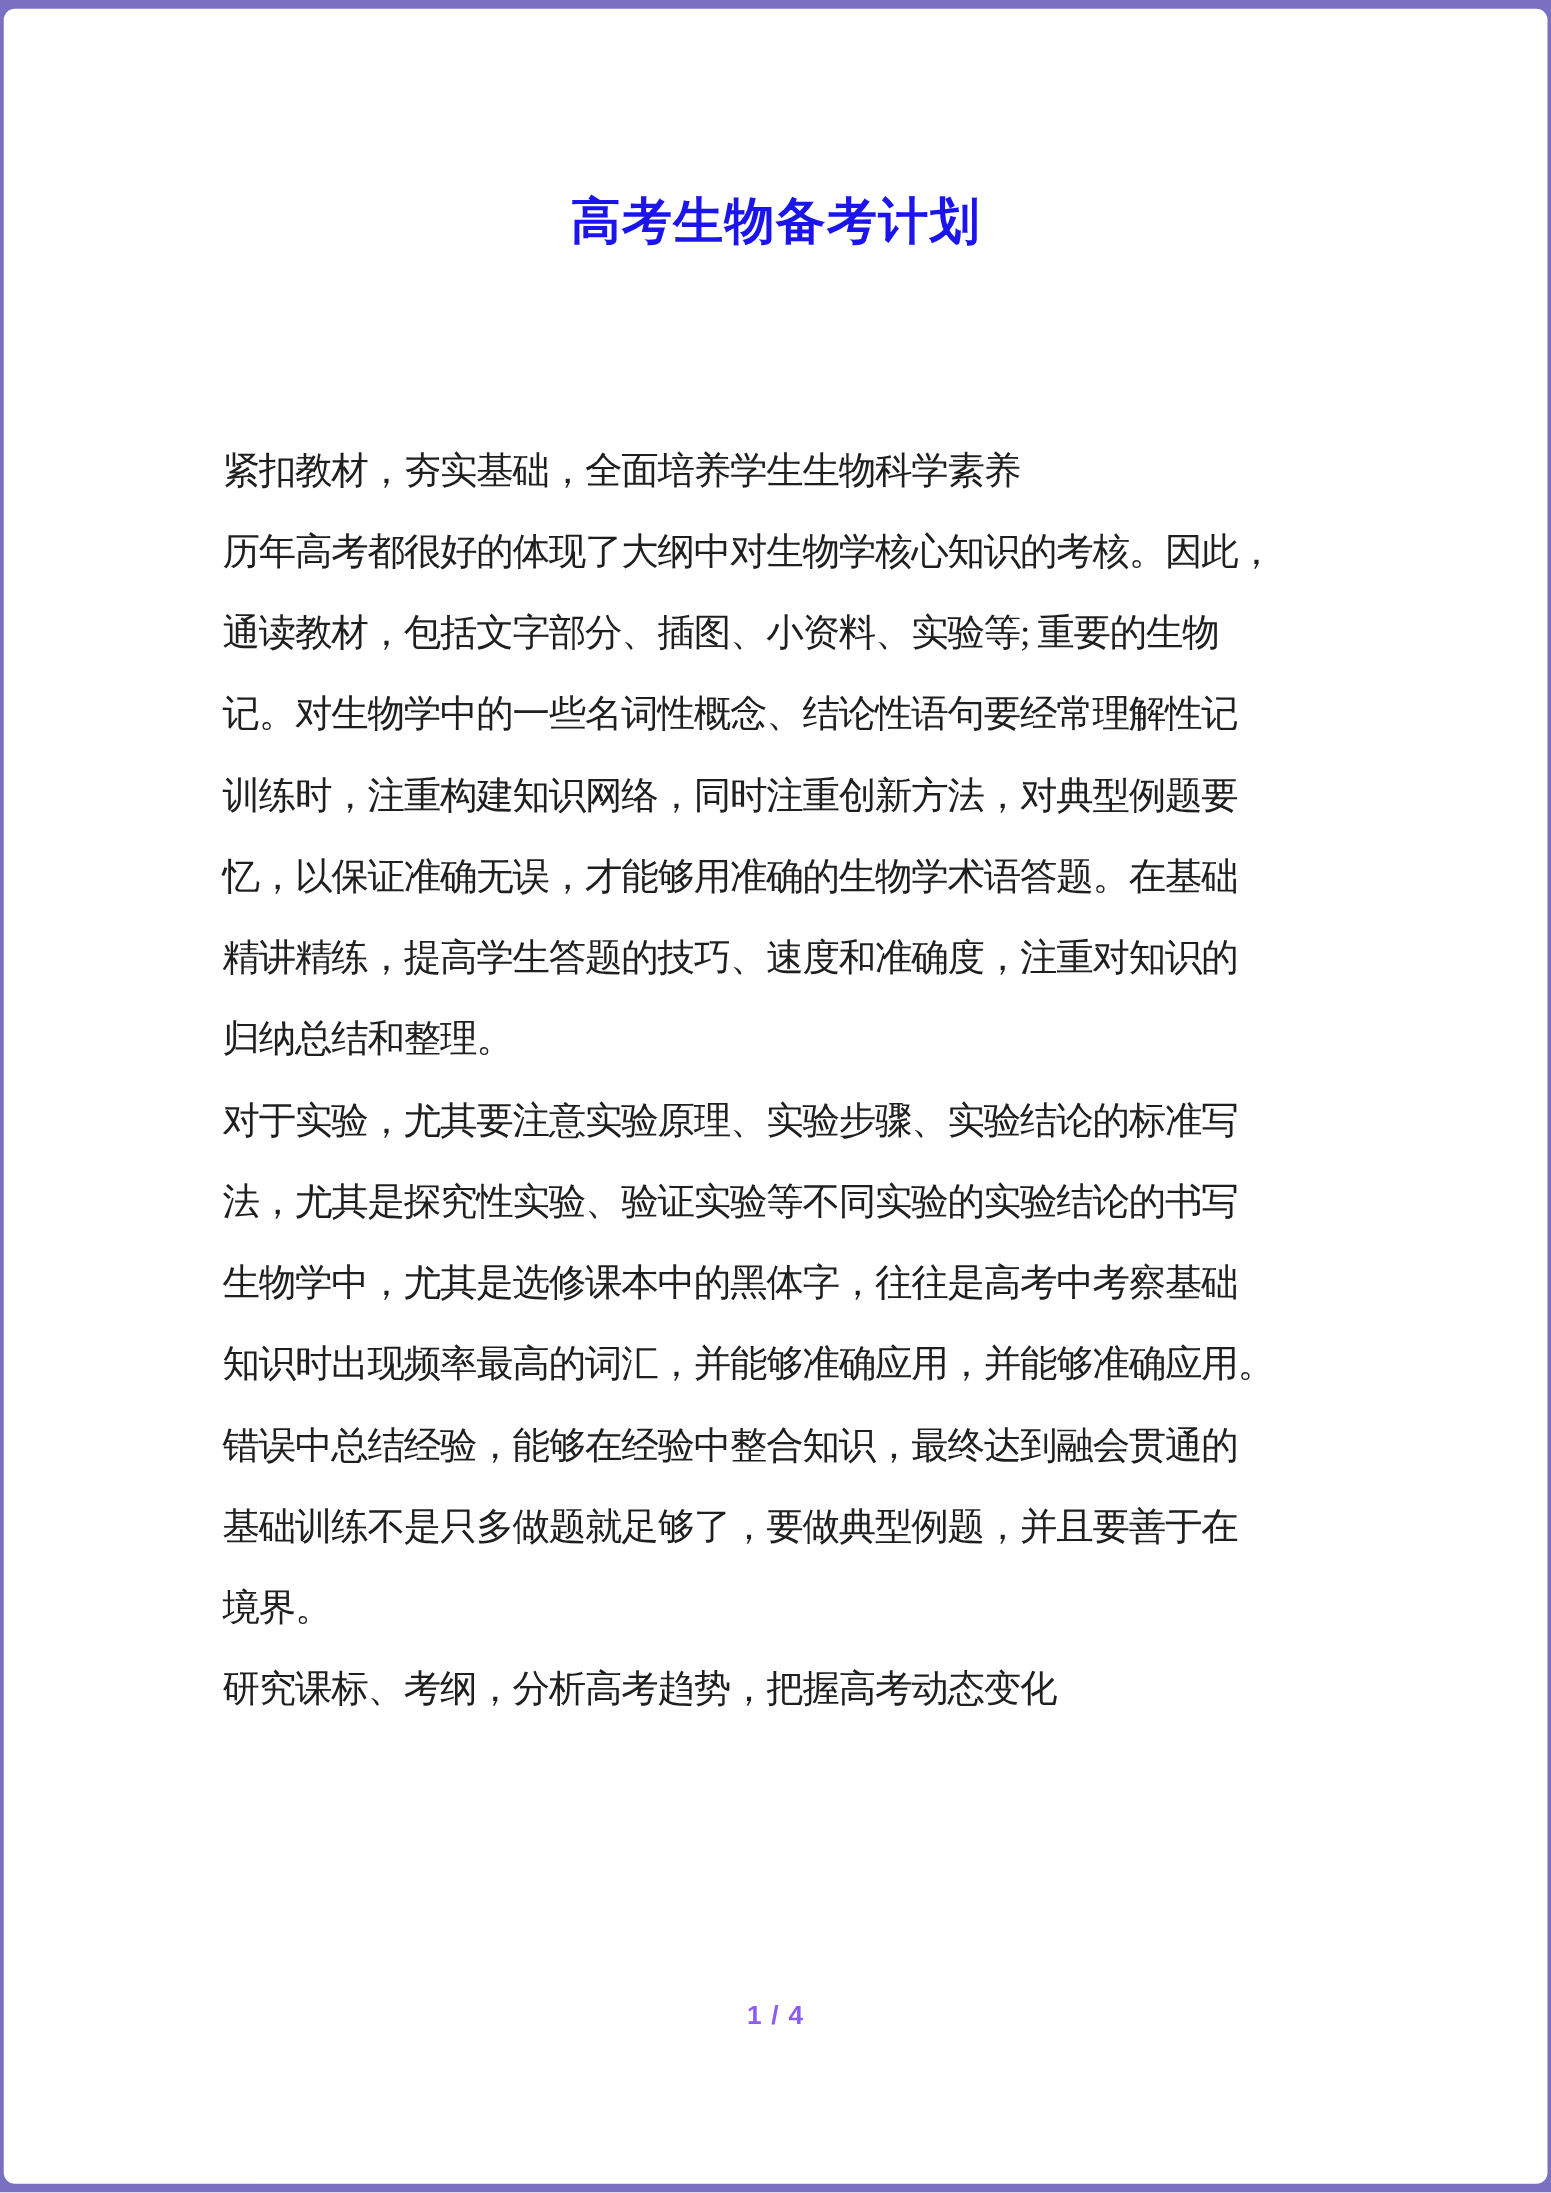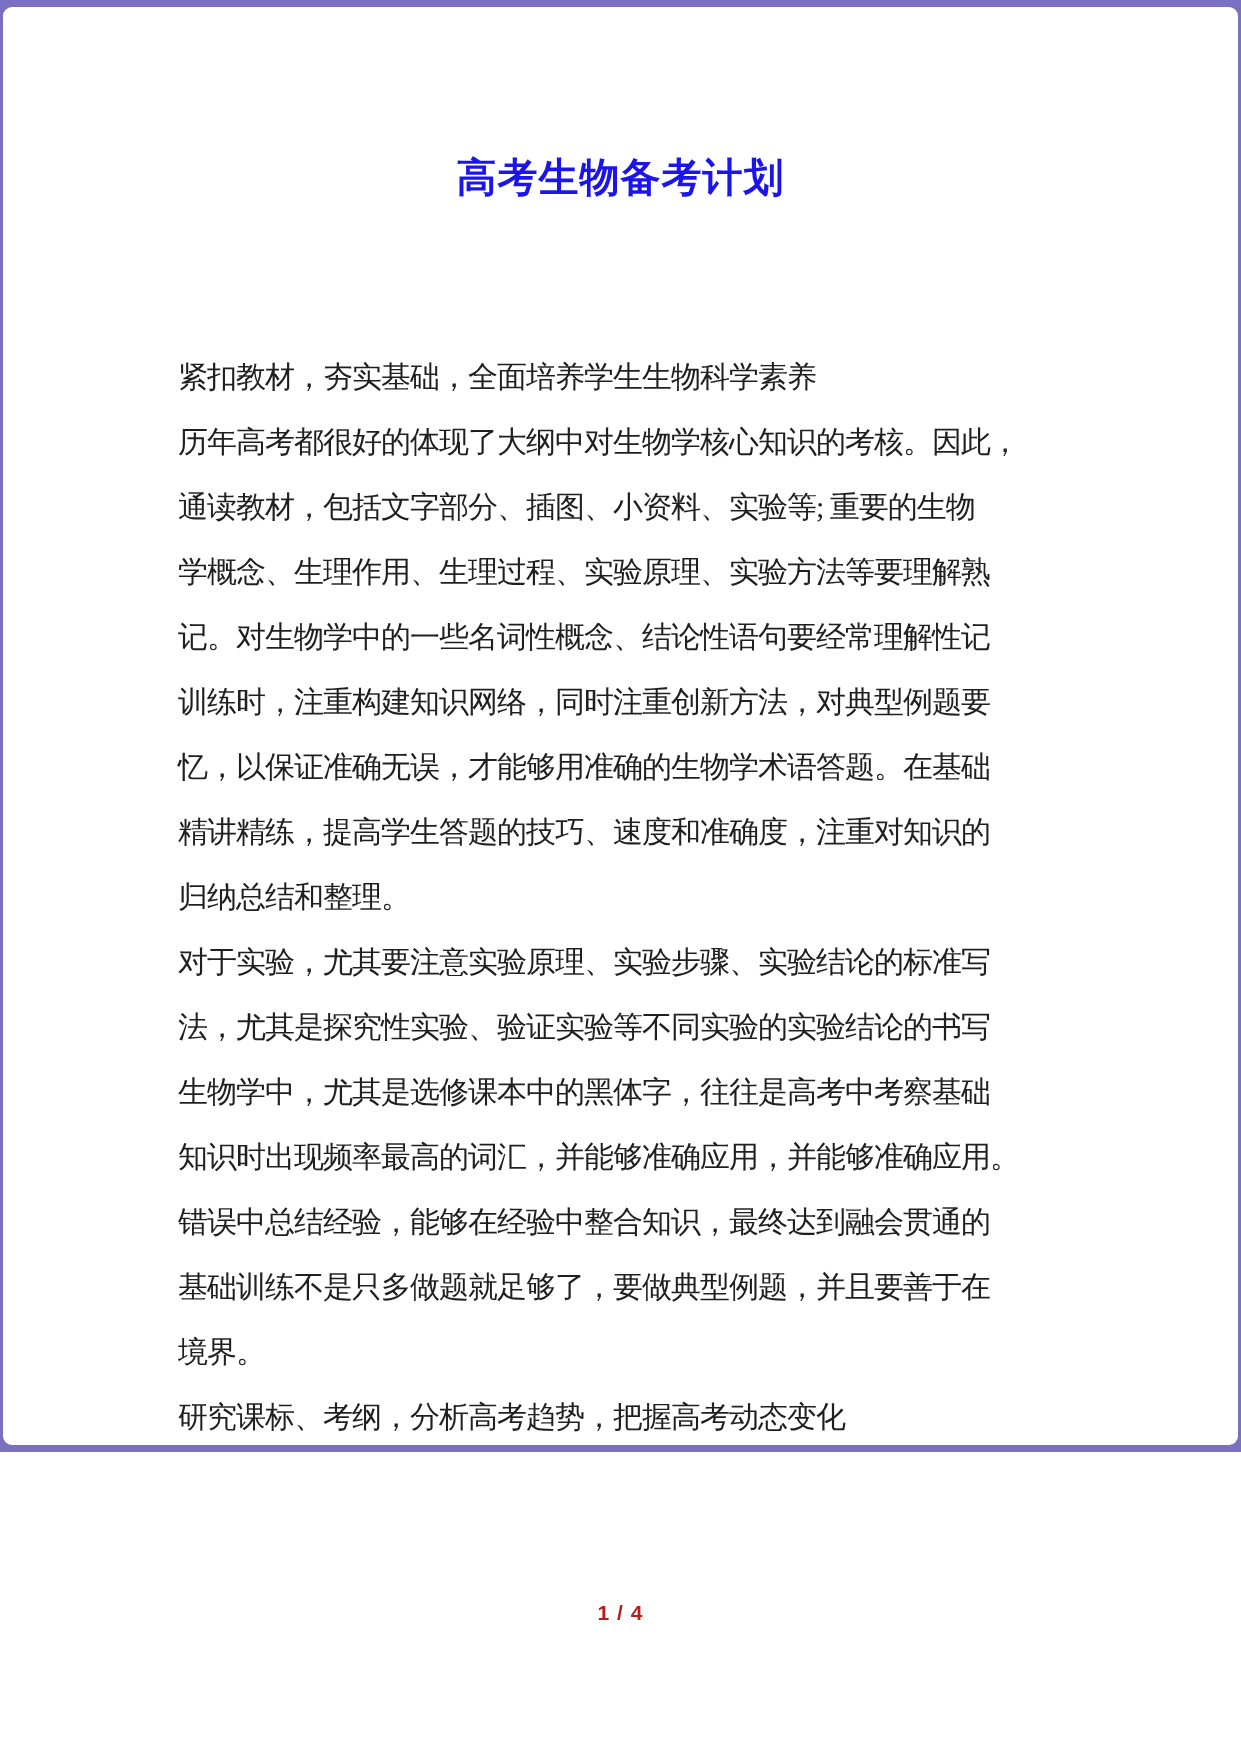--- a/index.html
+++ b/index.html
@@ -11,21 +11,21 @@
   * { margin: 0; padding: 0; box-sizing: border-box; }
   html, body {
     width: 1241px;
     height: 1754px;
     overflow: hidden;
     font-family: "Liberation Serif", "DejaVu Serif", serif;
   }
   .viewer-frame {
     position: relative;
     width: 1241px;
-    height: 1452px;
+    height: 1754px;
     background: var(--frame-background);
     text-decoration: underline;
   }
   .page {
     position: absolute;
     left: 3px;
     right: 3px;
     top: 7px;
     bottom: 7px;
     background: var(--page-background);
@@ -62,35 +62,34 @@
   .page-number {
     position: absolute;
     top: 1592px;
     left: 0;
     right: 0;
     text-align: center;
     font-family: "Liberation Sans", "DejaVu Sans", sans-serif;
     font-size: 21px;
     line-height: 28px;
     font-weight: bold;
-    color: #b91c1c;
+    color: #8b5cf6;
     letter-spacing: 1px;
   }
 </style>
 </head>
 <body>
 
 <div class="viewer-frame">
   <div class="page">
     <h1 class="doc-title">高考生物备考计划</h1>
     <div class="doc-body">
         <div class="text-line">紧扣教材，夯实基础，全面培养学生生物科学素养</div>
         <div class="text-line">历年高考都很好的体现了大纲中对生物学核心知识的考核。因此，</div>
         <div class="text-line">通读教材，包括文字部分、插图、小资料、实验等; 重要的生物</div>
-        <div class="text-line">学概念、生理作用、生理过程、实验原理、实验方法等要理解熟</div>
         <div class="text-line">记。对生物学中的一些名词性概念、结论性语句要经常理解性记</div>
         <div class="text-line">训练时，注重构建知识网络，同时注重创新方法，对典型例题要</div>
         <div class="text-line">忆，以保证准确无误，才能够用准确的生物学术语答题。在基础</div>
         <div class="text-line">精讲精练，提高学生答题的技巧、速度和准确度，注重对知识的</div>
         <div class="text-line">归纳总结和整理。</div>
         <div class="text-line">对于实验，尤其要注意实验原理、实验步骤、实验结论的标准写</div>
         <div class="text-line">法，尤其是探究性实验、验证实验等不同实验的实验结论的书写</div>
         <div class="text-line">生物学中，尤其是选修课本中的黑体字，往往是高考中考察基础</div>
         <div class="text-line">知识时出现频率最高的词汇，并能够准确应用，并能够准确应用。</div>
         <div class="text-line">错误中总结经验，能够在经验中整合知识，最终达到融会贯通的</div>

